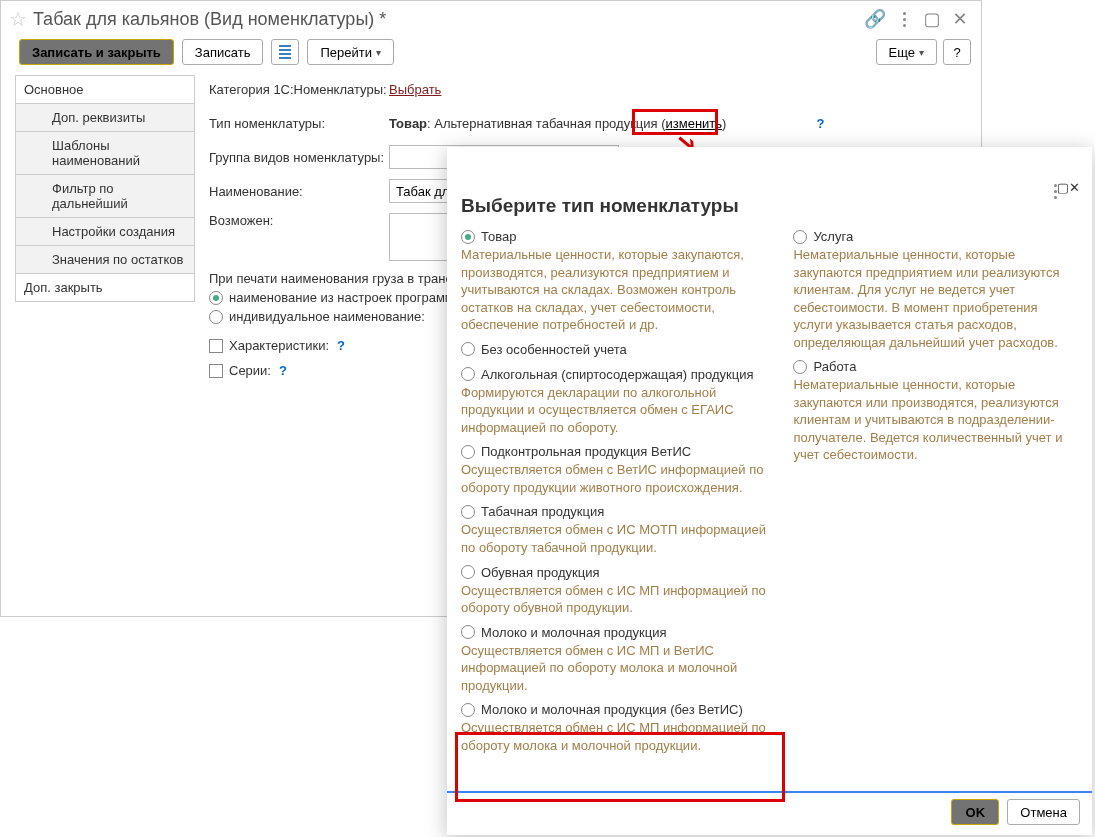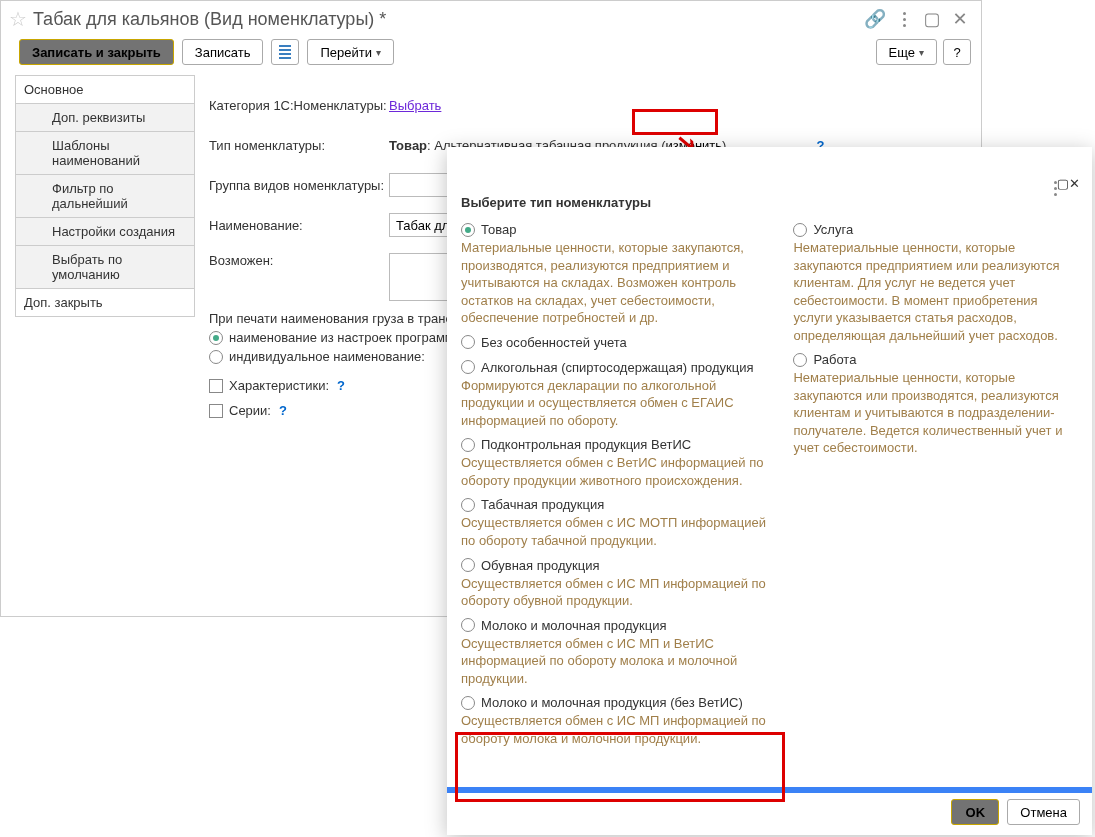--- a/index.html
+++ b/index.html
@@ -50,24 +50,24 @@
   .nav {
     width: 180px; margin-left: 14px; margin-top: 2px;
     border-top: 1px solid #ccc;
   }
   .nav-item {
     border: 1px solid #ccc; border-top: none; padding: 6px 8px; background:#fff; cursor:pointer;
     font-size: 13px; color:#333;
   }
   .nav-item.active { background: #f2f2f2; padding-left: 36px; }
   .form-area { padding: 4px 16px 10px 14px; flex:1; }
-  .form-row { display:flex; align-items:center; margin: 16px 0 10px 0; min-height: 24px; }
+  .form-row { display:flex; align-items:center; margin: 0 0 10px 0; min-height: 24px; }
   .form-label { width: 180px; color:#333; }
   .link { color: #000000; text-decoration: underline; cursor:pointer; }
-  .link-green { color: #6d28d9; text-decoration: underline; cursor:pointer; }
+  .link-green { color: #7f1d1d; text-decoration: underline; cursor:pointer; }
   .input {
     border: 1px solid #bbb; height: 24px; padding: 2px 6px; font-size:13px; background:#fff;
   }
   .input-name { width: 230px; }
   .input-group { width: 230px; }
   .textarea {
     border: 1px solid #bbb; width: 560px; height: 48px; padding: 4px 6px; font-size:13px; background:#fff;
   }
   .radio-row, .check-row { display:flex; align-items:center; margin: 4px 0; }
   .pseudo-radio {
@@ -80,30 +80,30 @@
   .help-q { color:#0066cc; margin-left:8px; cursor:pointer; font-weight:bold; }
   .red-box {
     position:absolute; border: 3px solid #d00; pointer-events:none;
   }
   .popup {
     position:absolute; left:447px; top:147px; width:645px; height:688px; background:#fff;
     box-shadow: 0 4px 20px rgba(0,0,0,0.25);
     display:flex; flex-direction:column;
   }
   .popup-header { display:flex; align-items:center; padding: 10px 12px 4px 14px; }
-  .popup-title { font-size: 13px; font-weight: bold; margin-top: 38px; }
+  .popup-title { font-size: 19px; font-weight: bold; margin-top: 38px; }
   .popup-header .spacer { flex:1; }
   .popup-body { display:flex; padding: 4px 14px; gap: 18px; flex:1; overflow:auto; }
   .popup-col { flex:1; }
   .opt { margin: 4px 0 2px 0; }
   .opt-head { display:flex; align-items:center; color:#333; cursor:pointer; }
   .opt-desc { color:#a07f4a; font-size:13px; margin: 2px 0 8px 22px; line-height:1.35; }
   .opt-desc.ml0 { margin-left: 0px; }
   .sub-opt { margin-left: 0px; }
-  .popup-footer { display:flex; justify-content:flex-end; gap:8px; padding: 6px 12px 10px 12px; border-top:6px solid #3b82f6;}
+  .popup-footer { display:flex; justify-content:flex-end; gap:8px; padding: 6px 12px 10px 12px; border-top:2px solid #3b82f6;}
   .list-icon { display:inline-flex; flex-direction:column; gap:2px; }
   .list-icon span { width:12px; height:2px; background:#3a7fc0; display:block; }
   .dots-icon { display:inline-flex; flex-direction:column; gap:3px; align-items:center; justify-content:center;}
   .dots-icon span { width:3px; height:3px; background:#888; border-radius:50%; display:block;}
   .arrow-annot {
     position:absolute; color:#d00; font-size:26px; transform: rotate(40deg);
   }
   .value-bold { font-weight:bold; }
 </style>
 </head>
@@ -148,21 +148,21 @@
       <button class="btn btn-small">?</button>
     </div>
   </div>
   <div class="body-row">
     <div class="nav">
       <div class="nav-item">Основное</div>
       <div class="nav-item active">Доп. реквизиты</div>
       <div class="nav-item active">Шаблоны наименований</div>
       <div class="nav-item active">Фильтр по дальнейший</div>
       <div class="nav-item active">Настройки создания</div>
-      <div class="nav-item active">Выбрать по умолчанию</div>
+      <div class="nav-item active">Значения по остатков</div>
       <div class="nav-item">Доп. закрыть</div>
     </div>
     <div class="form-area">
       <div class="form-row">
         <span class="form-label">Категория 1С:Номенклатуры:</span>
         <span class="link-green">Выбрать</span>
       </div>
       <div class="form-row">
         <span class="form-label">Тип номенклатуры:</span>
         <span>

